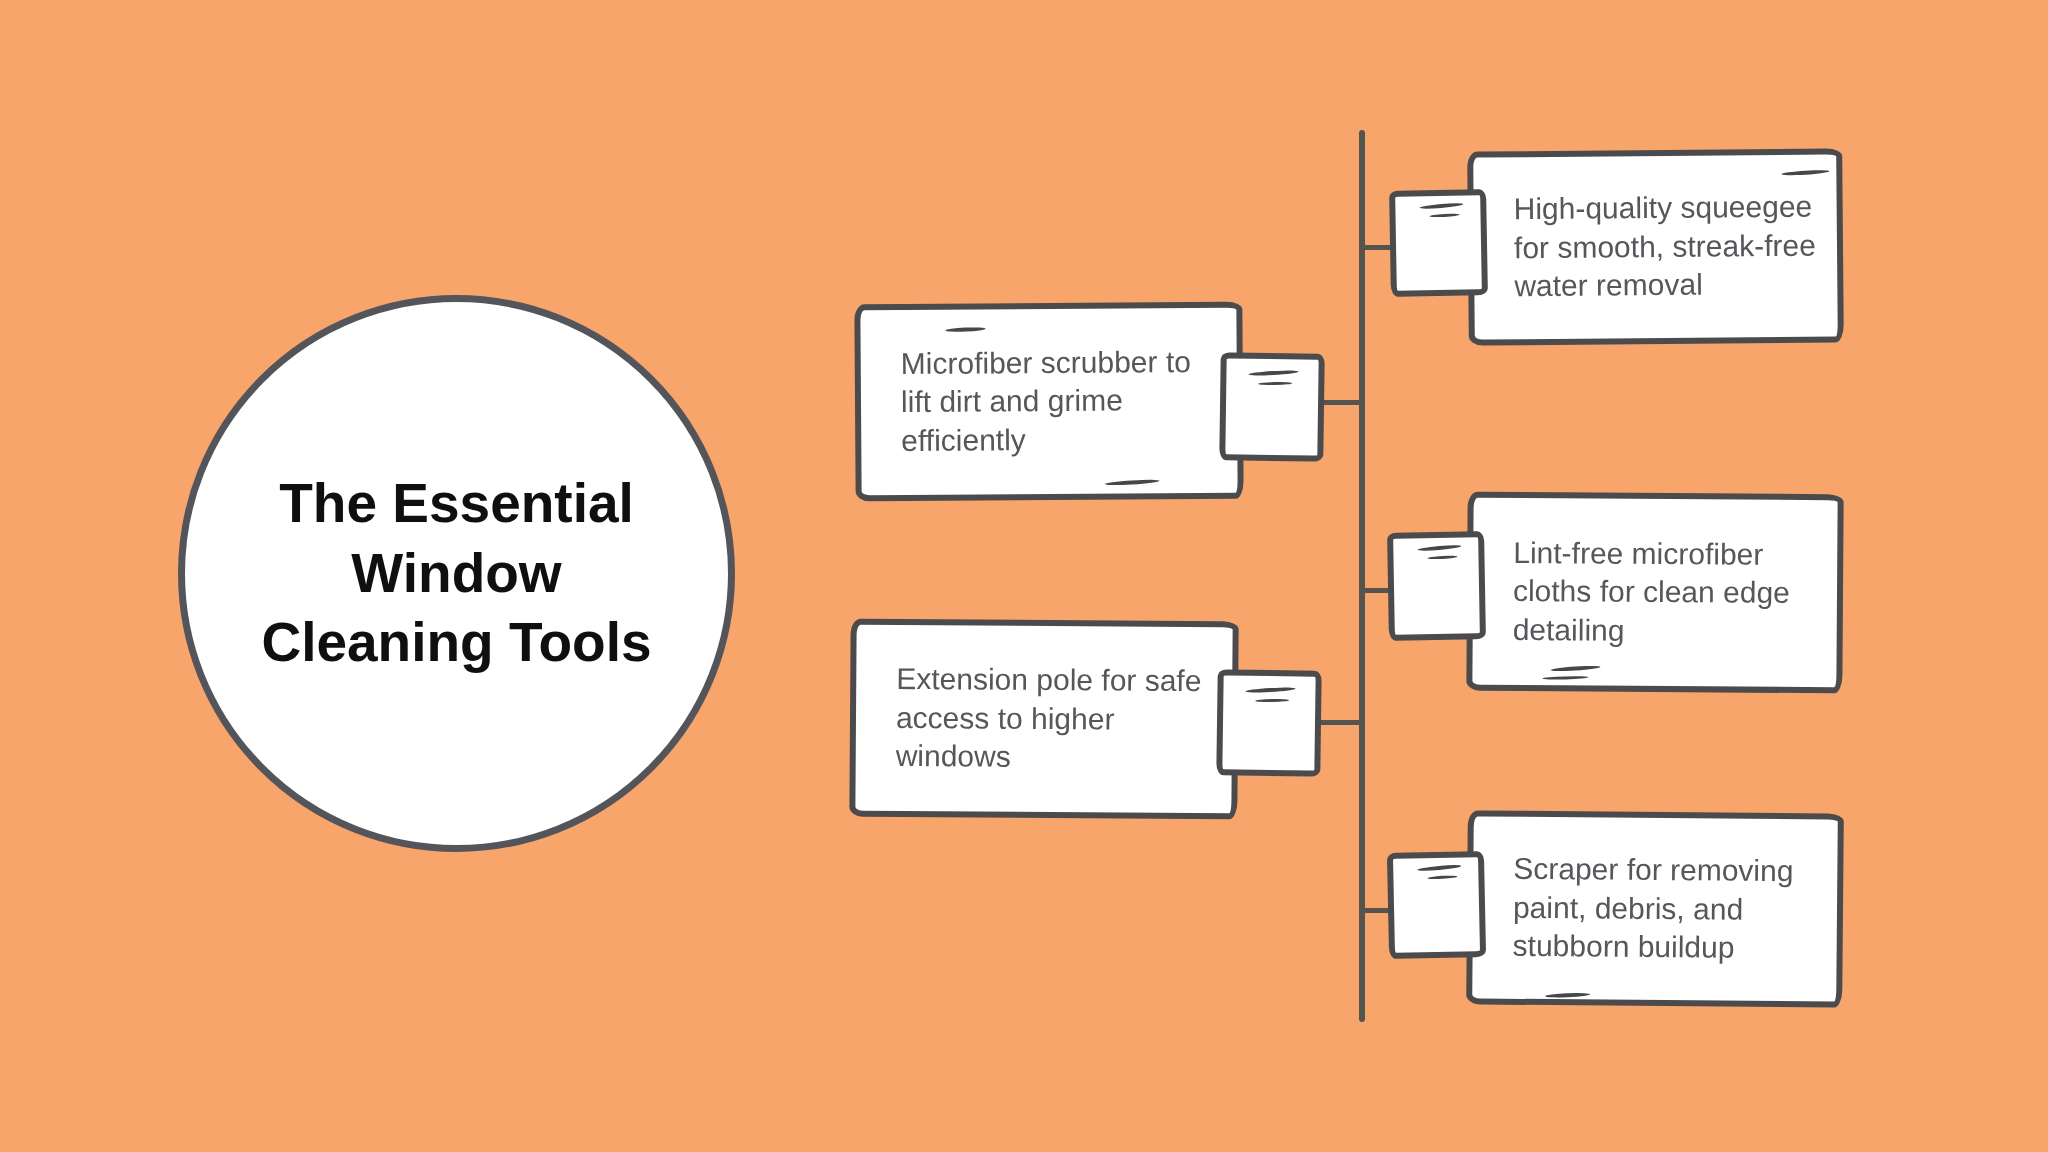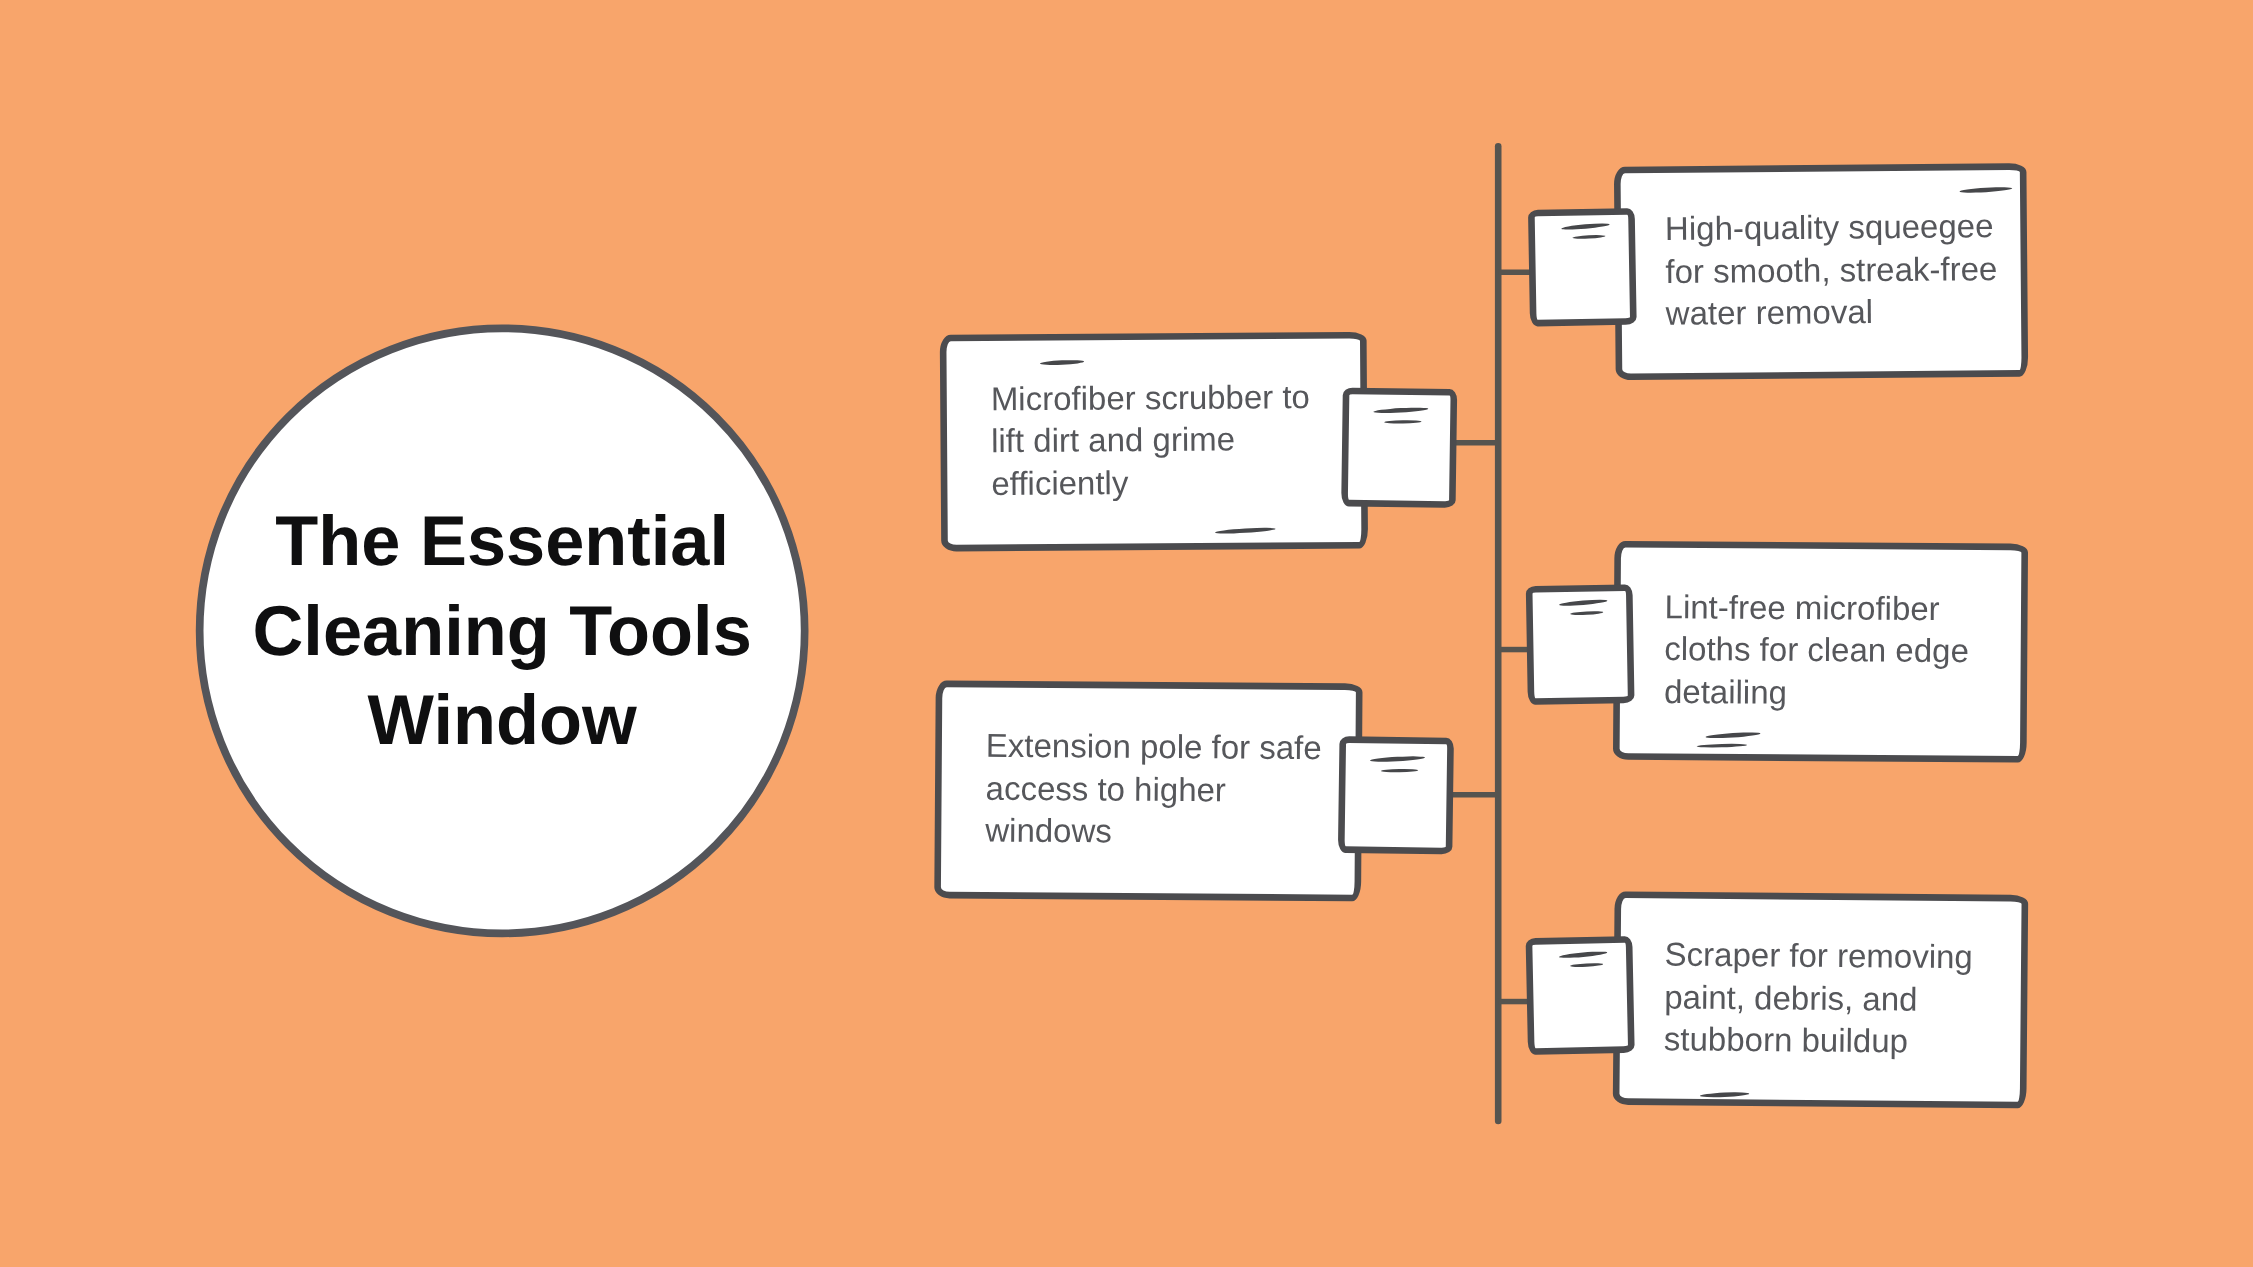--- a/index.html
+++ b/index.html
@@ -3,21 +3,21 @@
 <meta charset="utf-8">
 <style>
   html,body{margin:0;padding:0;}
   body{width:2048px;height:1152px;overflow:hidden;font-family:"Liberation Sans",sans-serif;}
   #canvas{position:relative;width:2048px;height:1152px;background:#F8A56B;}
 
   
   .circle{position:absolute;left:178px;top:295px;width:557px;height:557px;background:#FFFFFF;
     border:7px solid #54555A;border-radius:50%;box-sizing:border-box;
     display:flex;align-items:center;justify-content:center;z-index:2;}
-  .title{font-size:64px;line-height:1.27;font-weight:bold;color:#0F0F10;text-align:center;letter-spacing:0px;}
+  .title{font-size:55px;line-height:1.27;font-weight:bold;color:#0F0F10;text-align:center;letter-spacing:0px;}
 
   
   .spine{position:absolute;left:1359px;top:130px;width:6px;height:892px;background:#56544F;border-radius:3px;z-index:0;}
   .stub{position:absolute;height:5px;background:#56544F;z-index:0;}
 
   
   .card{position:absolute;background:#FFFFFF;border:6px solid #4B4B4E;box-sizing:border-box;
     border-radius:10px 16px 8px 14px / 16px 8px 18px 10px;
     display:flex;align-items:center;z-index:2;}
   .card-text{color:#56575B;font-size:30px;line-height:1.28;padding-left:40px;padding-right:16px;}
@@ -31,22 +31,22 @@
   .dash.thin{height:3px;}
 </style>
 </head>
 <body>
 
 <div id="canvas">
 
   <div class="circle">
     <div class="title">
       <div>The Essential</div>
+      <div>Window</div>
       <div>Cleaning Tools</div>
-      <div>Window</div>
     </div>
   </div>
 
   <div class="spine"></div>
 
   <div class="stub" style="left:1362px;top:245px;width:38px;"></div>
   <div class="stub" style="left:1320px;top:400px;width:42px;"></div>
   <div class="stub" style="left:1362px;top:588px;width:38px;"></div>
   <div class="stub" style="left:1316px;top:720px;width:46px;"></div>
   <div class="stub" style="left:1362px;top:908px;width:38px;"></div>

